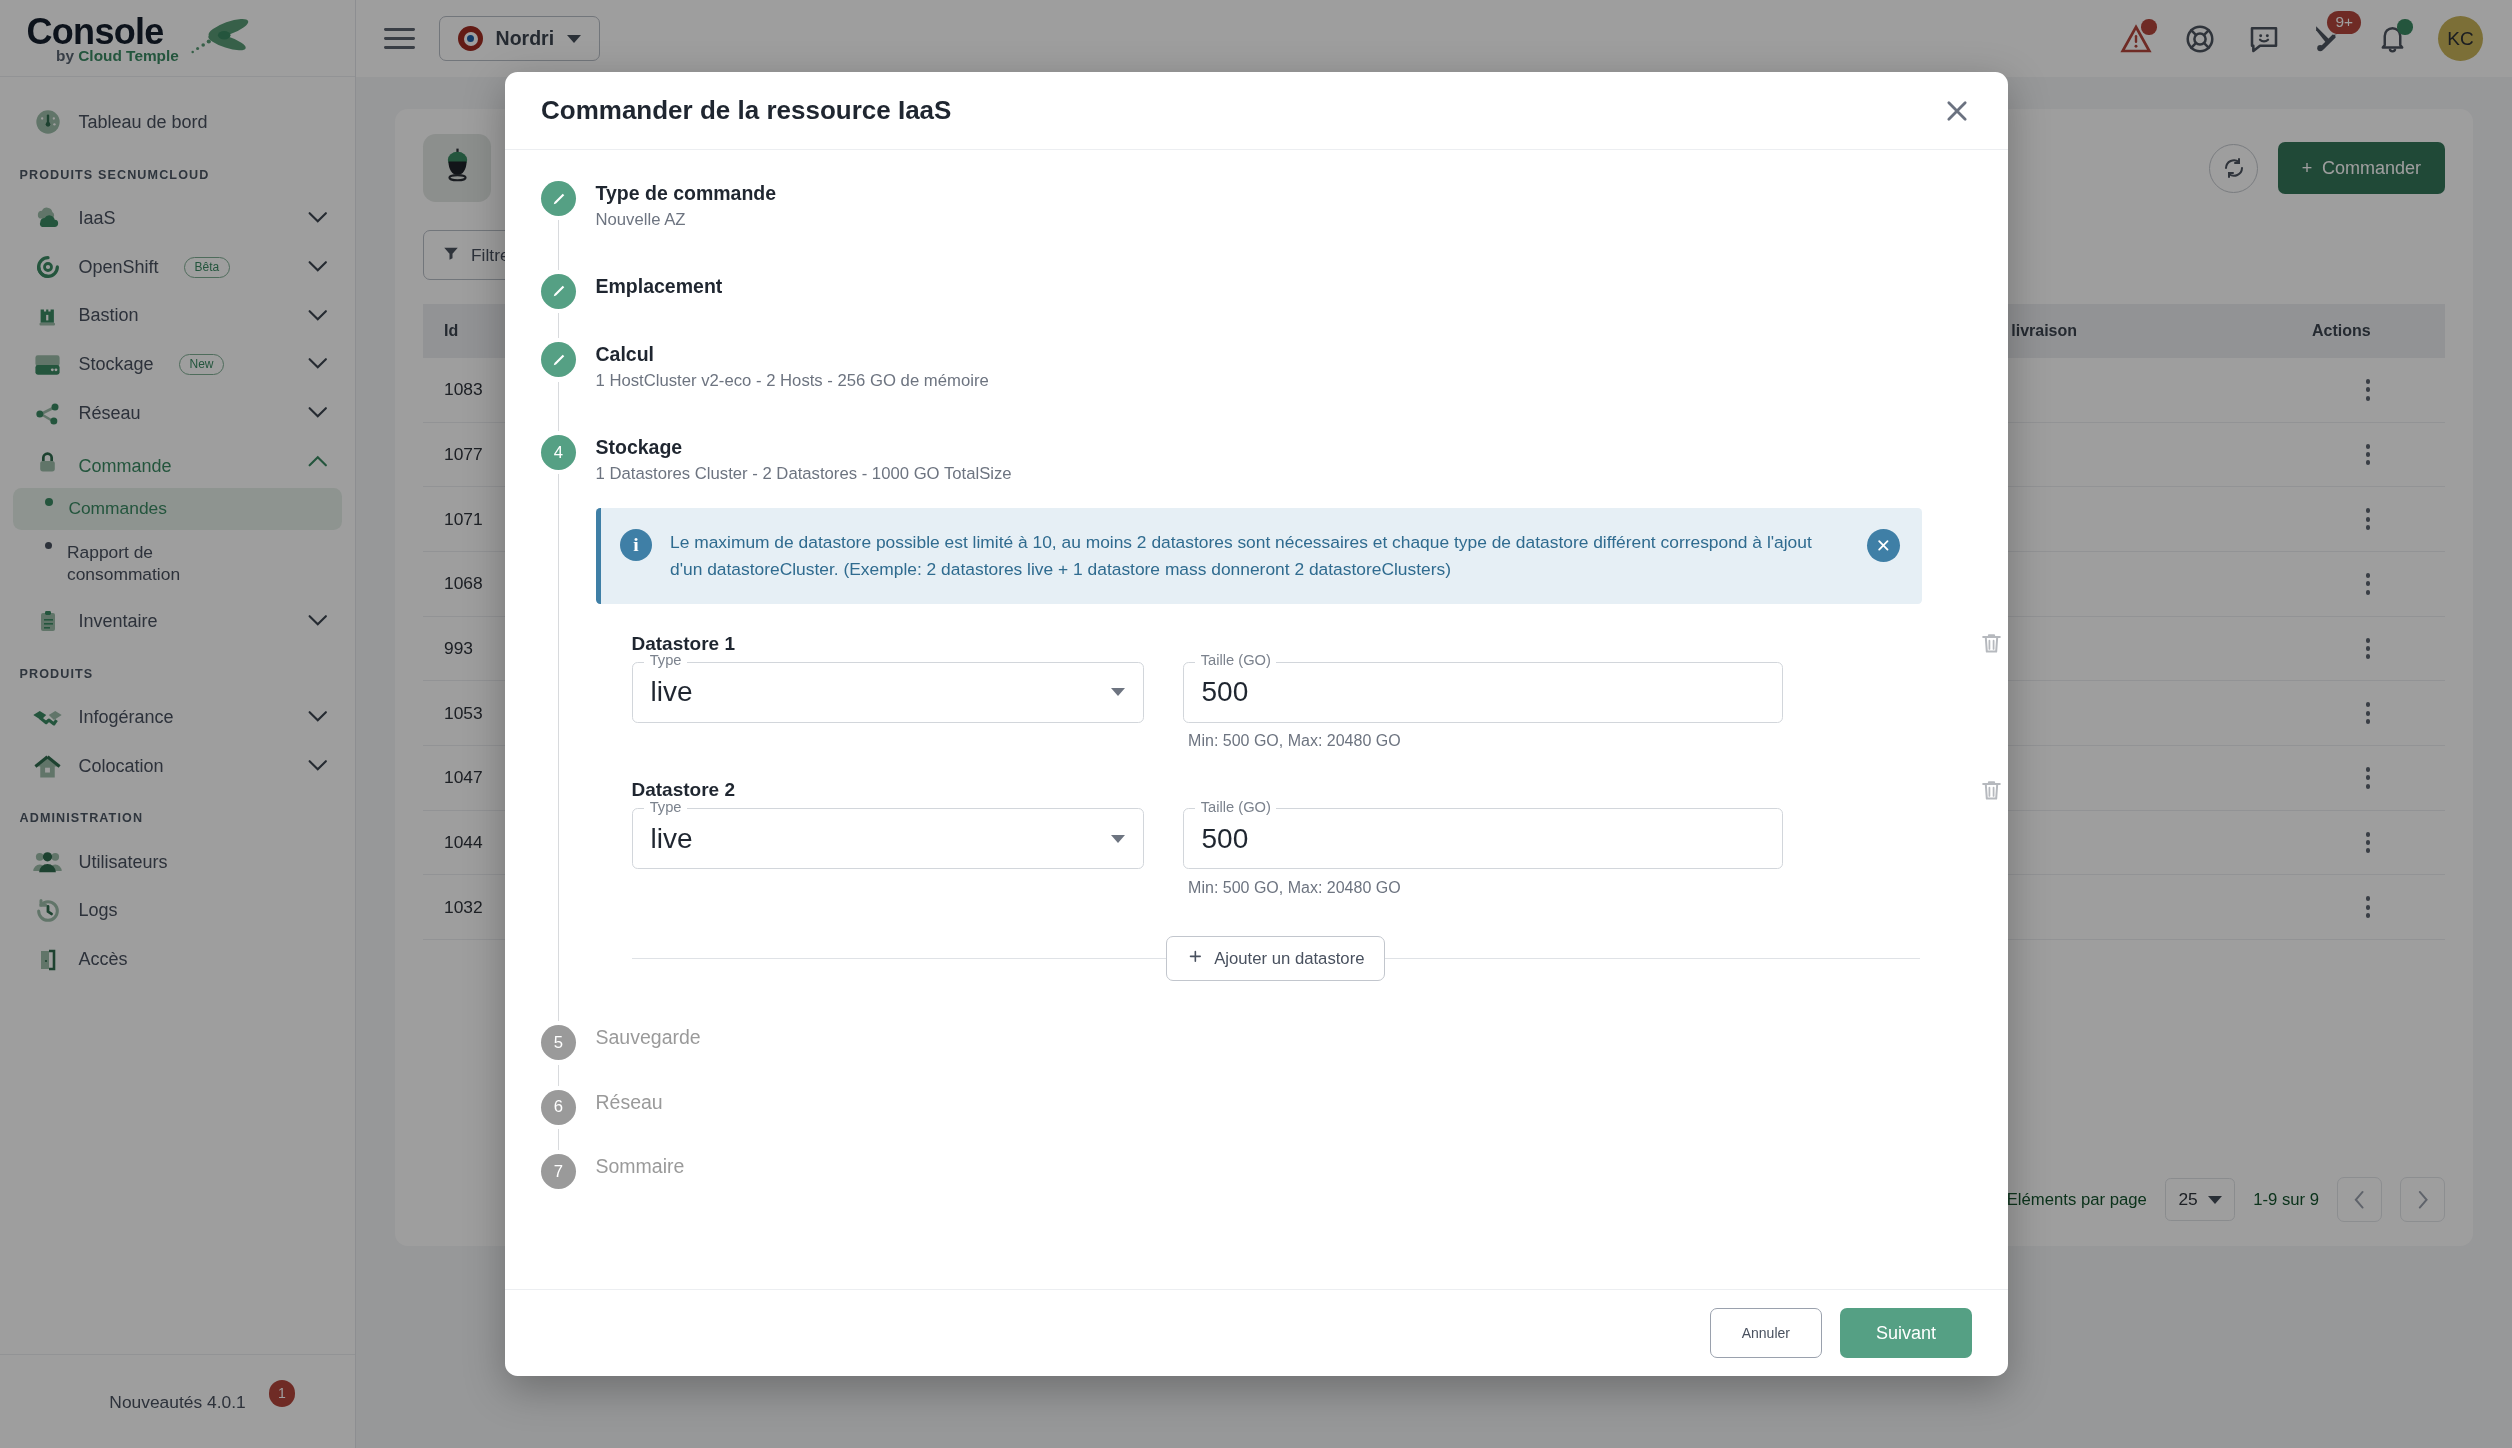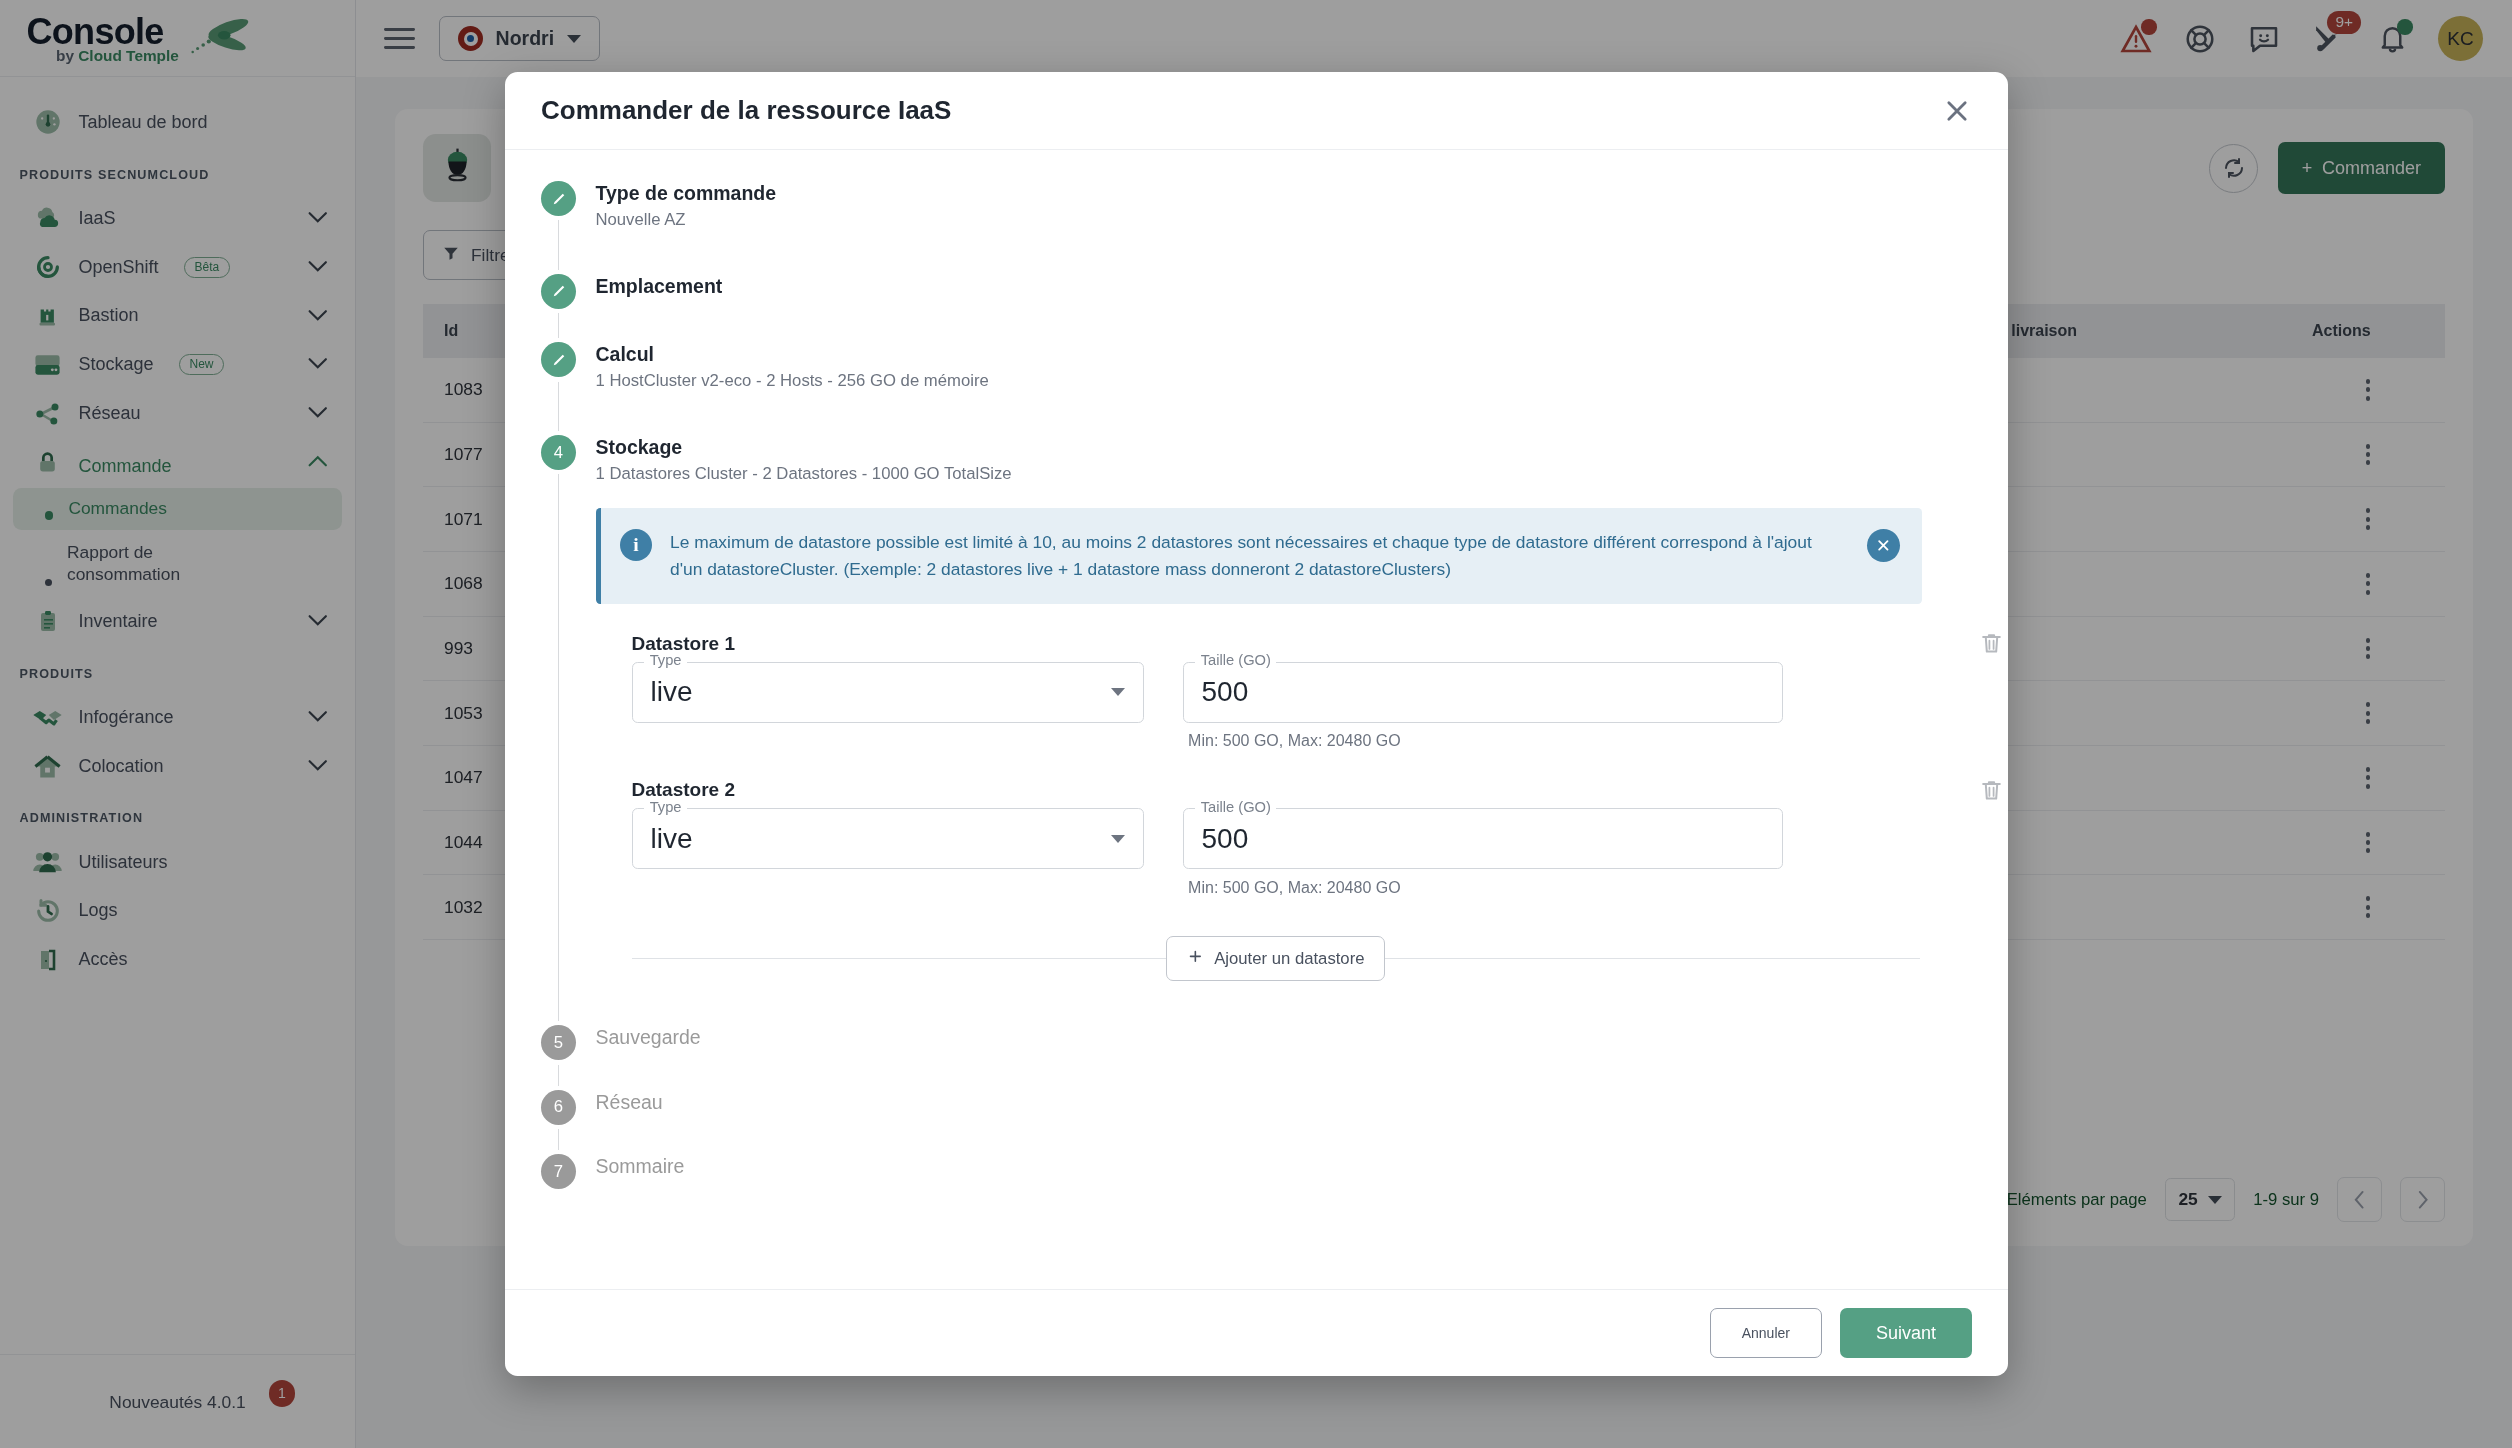--- a/index.html
+++ b/index.html
@@ -38,21 +38,21 @@
   }
   .nav-item .ico { width: 31px; height: 31px; flex: 0 0 31px; display: flex; align-items: center; justify-content: center; }
   .nav-item .lbl { font-size: 18px; color: #49515f; white-space: nowrap; }
   .nav-item .chev { margin-left: auto; }
   .nav-item.root-open .lbl { color: #3a8a63; margin-top: 8px; }
   .pill {
     font-size: 12px; color: #3a8a63; border: 0.7px solid #7fae94;
     border-radius: 697px; padding: 2.1px 9.8px 2.8px; margin-left: 9.8px; white-space: nowrap;
   }
   .sub-item {
-    display: flex; align-items: flex-end; gap: 15.4px;
+    display: flex; align-items: flex-start; gap: 15.4px;
     margin: 2.8px 12.6px; padding: 9.8px 15.4px 9.8px 32px; border-radius: 8.4px; cursor: pointer;
   }
   .sub-item .dot { width: 8.4px; height: 8.4px; border-radius: 50%; background: #49515f; flex: 0 0 8.4px; }
   .sub-item .lbl { font-size: 17.4px; color: #49515f; line-height: 1.25; }
   .sub-item.active { background: #e6efe9; }
   .sub-item.active .lbl { color: #3a8a63; }
   .sub-item.active .dot { background: #3a8a63; }
 
   .sidebar-foot {
     height: 95px; border-top: 0.7px solid #eceef1;
@@ -117,21 +117,21 @@
   }
   .tbl { margin-top: 24px; width: 100%; border-collapse: collapse; }
   .tbl thead th { background: #eceef1; font-size: 16px; color: #3c4550; text-align: left;
                   padding: 18px 21px; font-weight: 700; }
   .tbl tbody td { font-size: 17.4px; color: #2f343c; padding: 21px; border-bottom: 0.7px solid #eceef1; }
   .kebab { display: flex; flex-direction: column; gap: 3.5px; align-items: center; }
   .kebab b { width: 4.9px; height: 4.9px; border-radius: 50%; background: #5d6470; display: block; }
   .paging { position: absolute; right: 28px; bottom: 24px; display: flex; align-items: center; gap: 18px; }
   .paging .lab { font-size: 16.7px; color: #14532d; }
   .page-size { border: 0.7px solid #dfe2e6; border-radius: 5.6px; height: 43px; padding: 0 12.6px;
-               display: flex; align-items: center; gap: 9.8px; font-size: 17.4px; color: #2f343c; cursor: pointer; font-weight: bold; }
+               display: flex; align-items: center; gap: 9.8px; font-size: 17.4px; color: #2f343c; cursor: pointer; }
   .pg-btn { width: 45px; height: 45px; border: 0.7px solid #e2e5e9; border-radius: 7px; background: #fff;
             display: flex; align-items: center; justify-content: center; cursor: pointer; }
 
   
   .scrim { position: absolute; inset: 0; background: rgba(0,0,0,0.38); }
   .modal {
     position: absolute; left: 505px; top: 72px; width: 1503px; height: 1304px;
     background: #fff; border-radius: 12.6px; box-shadow: 0 12.6px 42px rgba(0,0,0,.28);
     display: flex; flex-direction: column; overflow: hidden;
   }

